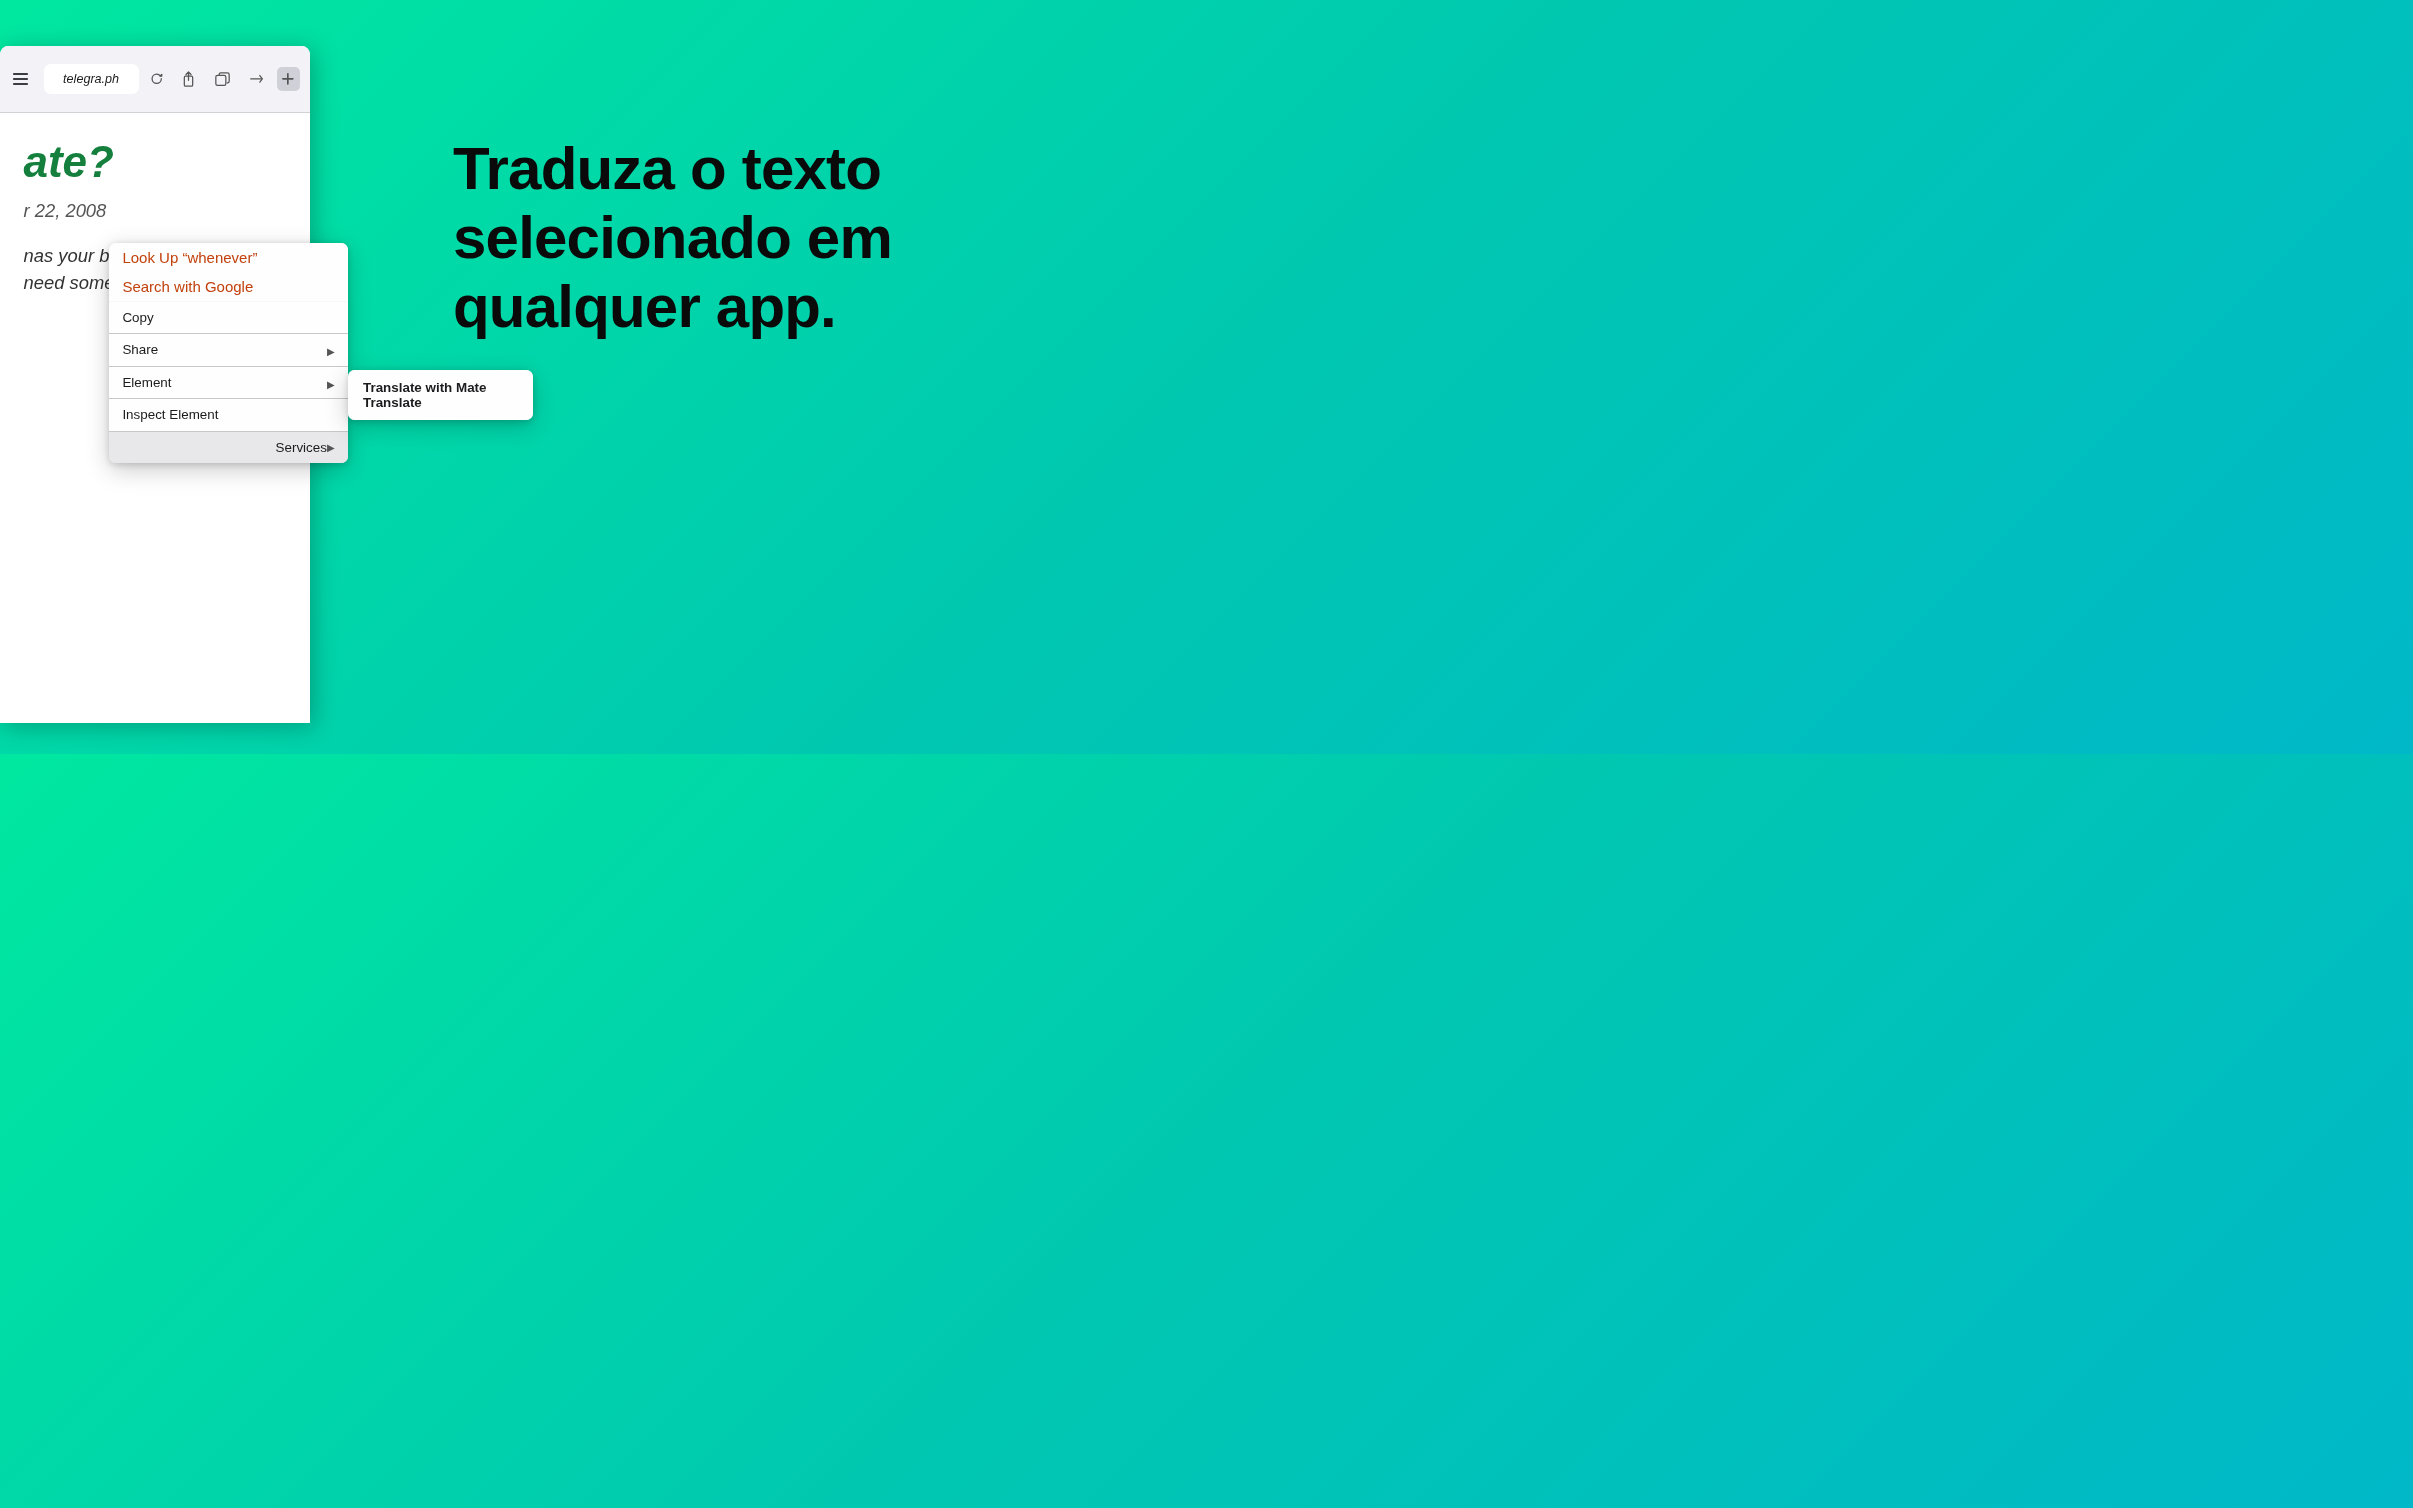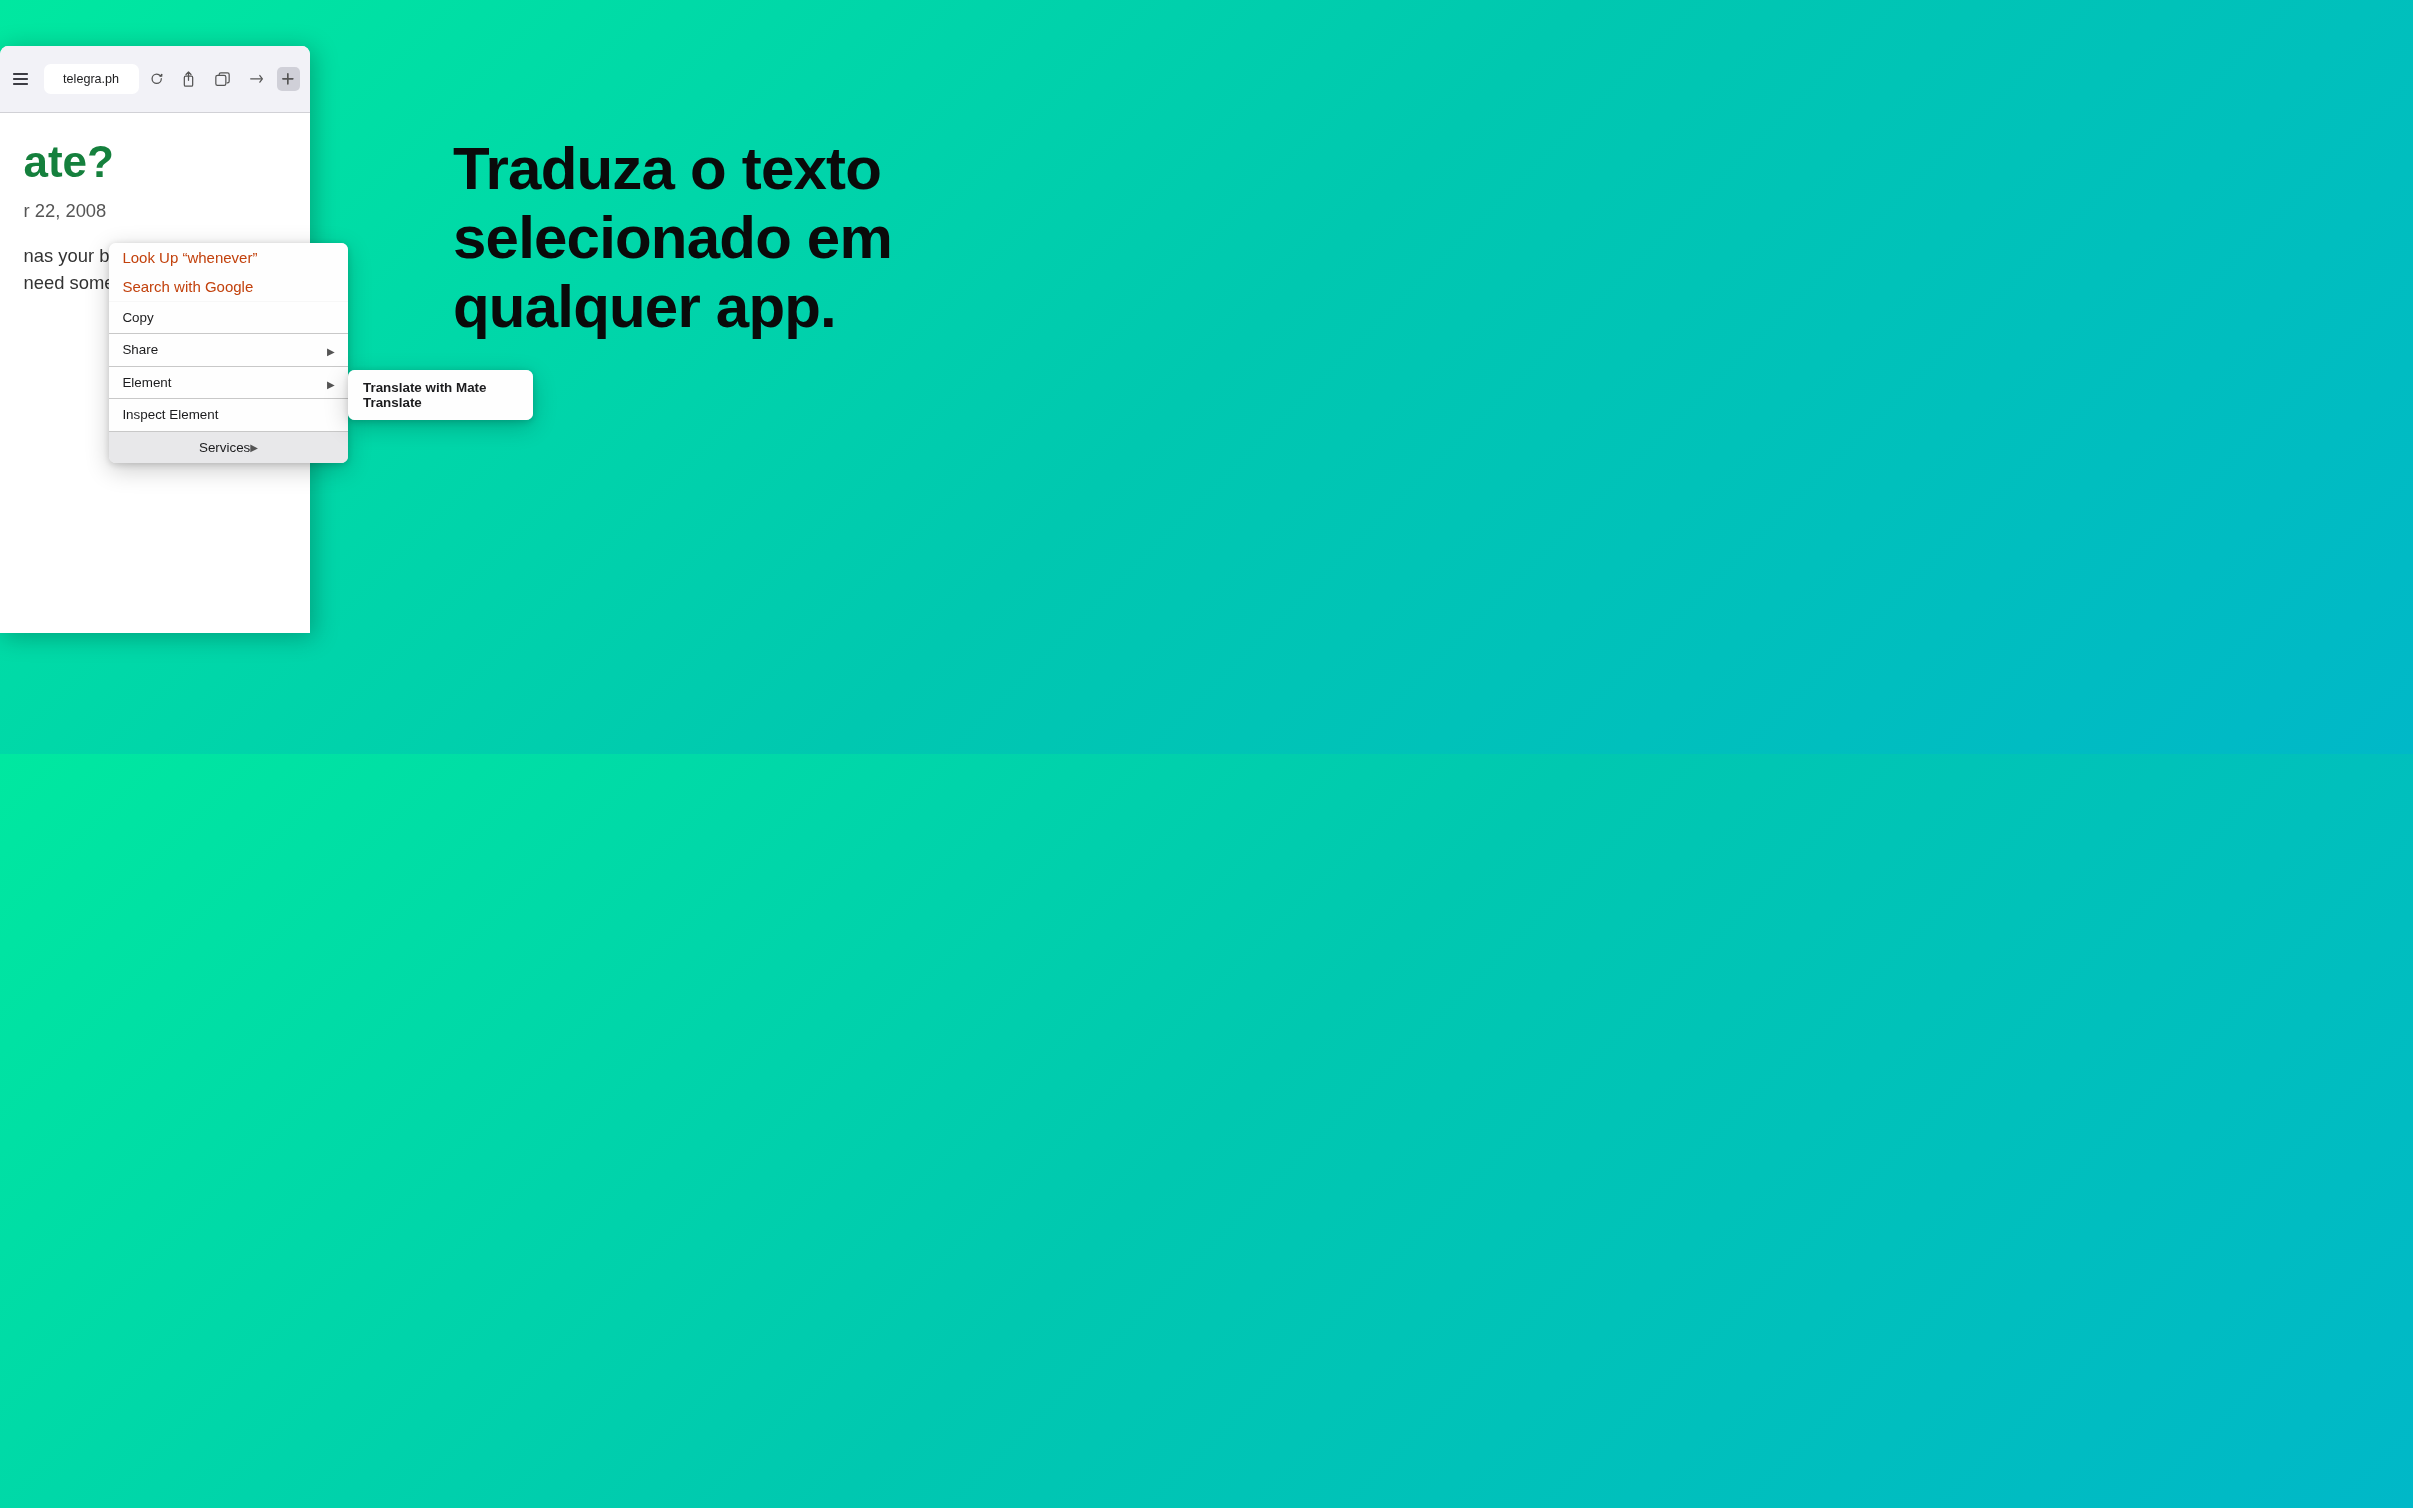--- a/index.html
+++ b/index.html
@@ -12,25 +12,26 @@
       background: linear-gradient(135deg, #00e8a0 0%, #00c8b0 50%, #00b8c8 100%);
       position: relative;
     }
 
     
     .browser-window {
       position: absolute;
       top: 46px;
       left: 0;
       width: 310px;
-      height: 587px;
+      height: 677px;
       background: #ffffff;
       border-radius: 8.4px 8.4px 0 0;
       box-shadow: 3.4px 3.4px 25px rgba(0,0,0,0.25);
       overflow: hidden;
+      font-style: italic;
     }
 
     .browser-toolbar {
       height: 67px;
       background: #f2f2f7;
       border-bottom: 0.8px solid #d1d1d6;
       display: flex;
       align-items: center;
       padding: 0 10px;
       gap: 6.7px;
@@ -167,21 +168,21 @@
       color: #1c1c1e;
     }
 
     .menu-item-services {
       background: #e8e8ea;
       padding: 8.4px 13.4px;
       font-size: 13.4px;
       color: #1c1c1e;
       display: flex;
       align-items: center;
-      justify-content: center;
+      justify-content: flex-end;
       cursor: pointer;
     }
 
     .menu-arrow {
       font-size: 10px;
       color: #555;
     }
 
     
     .services-submenu {

